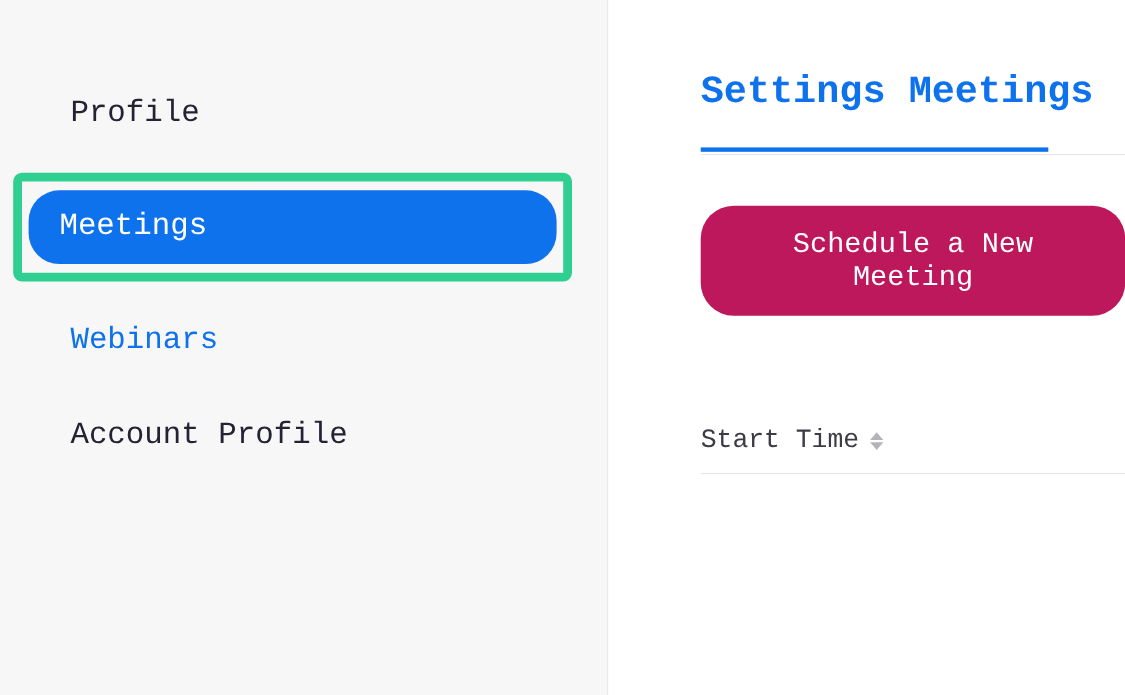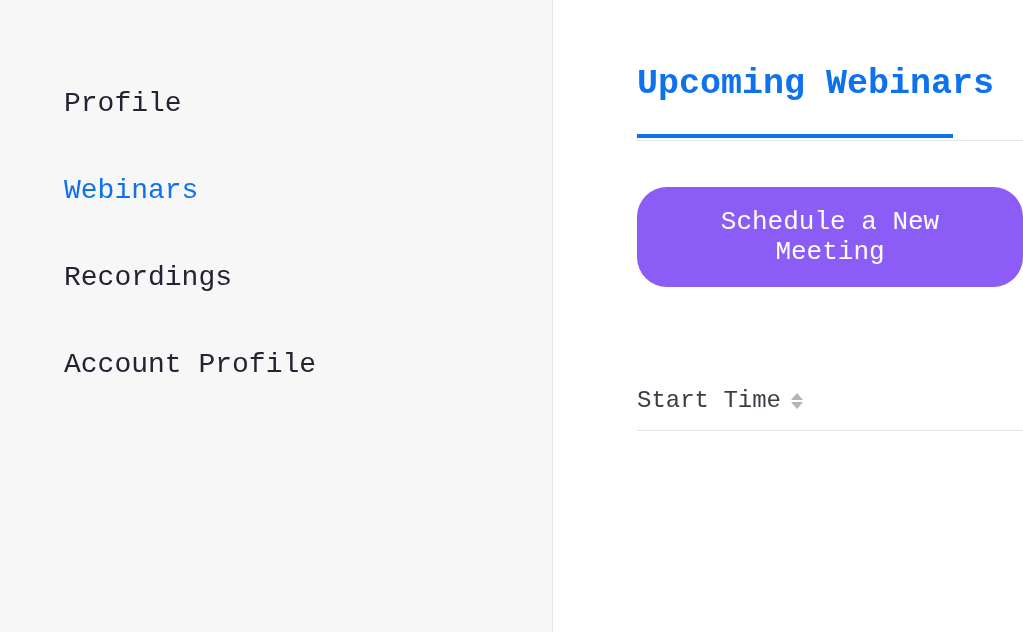--- a/index.html
+++ b/index.html
@@ -73,21 +73,21 @@
       background: #0e72ed;
       margin-bottom: 2px;
     }
     .divider-line {
       width: 386px;
       height: 1px;
       background: #e6e6e6;
     }
     .primary-button {
       display: inline-block;
-      background: #8b5cf6;
+      background: #be185d;
       color: #fff;
       font-size: 26px;
       font-weight: 400;
       padding: 20px 38px;
       border-radius: 30px;
       border: none;
       cursor: pointer;
       margin-top: 46px;
     }
     .table-head-row {
@@ -122,29 +122,31 @@
     .sort-caret .tri-down {
       border-top: 7px solid #b3b3b8;
     }
   </style>
 </head>
 <body>
 
 <nav class="sidebar">
   <ul class="nav-list">
     <li class="nav-item">Profile</li>
+    <li class="highlight-wrap">
+      <div class="nav-item active">Meetings</div>
+    </li>
     <li class="nav-item link-blue">Webinars</li>
-    <li class="nav-item">Recordings</li>
     <li class="nav-item">Account Profile</li>
 
   </ul>
 </nav>
 
 <main class="main">
-  <h1 class="page-title">Upcoming Webinars</h1>
+  <h1 class="page-title">Settings Meetings</h1>
   <div class="title-underline"></div>
   <div class="divider-line"></div>
 
   <button class="primary-button">Schedule a New Meeting</button>
 
   <div class="table-head-row">
     <span class="col-label">Start Time</span>
     <span class="sort-caret">
       <span class="tri-up"></span>
       <span class="tri-down"></span>

